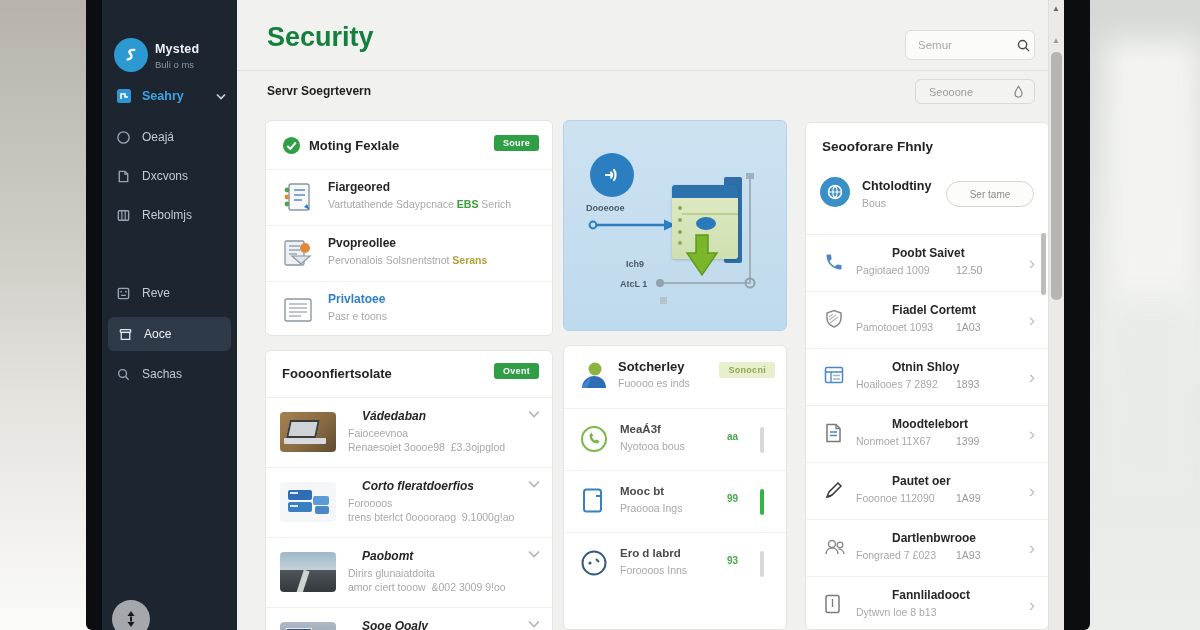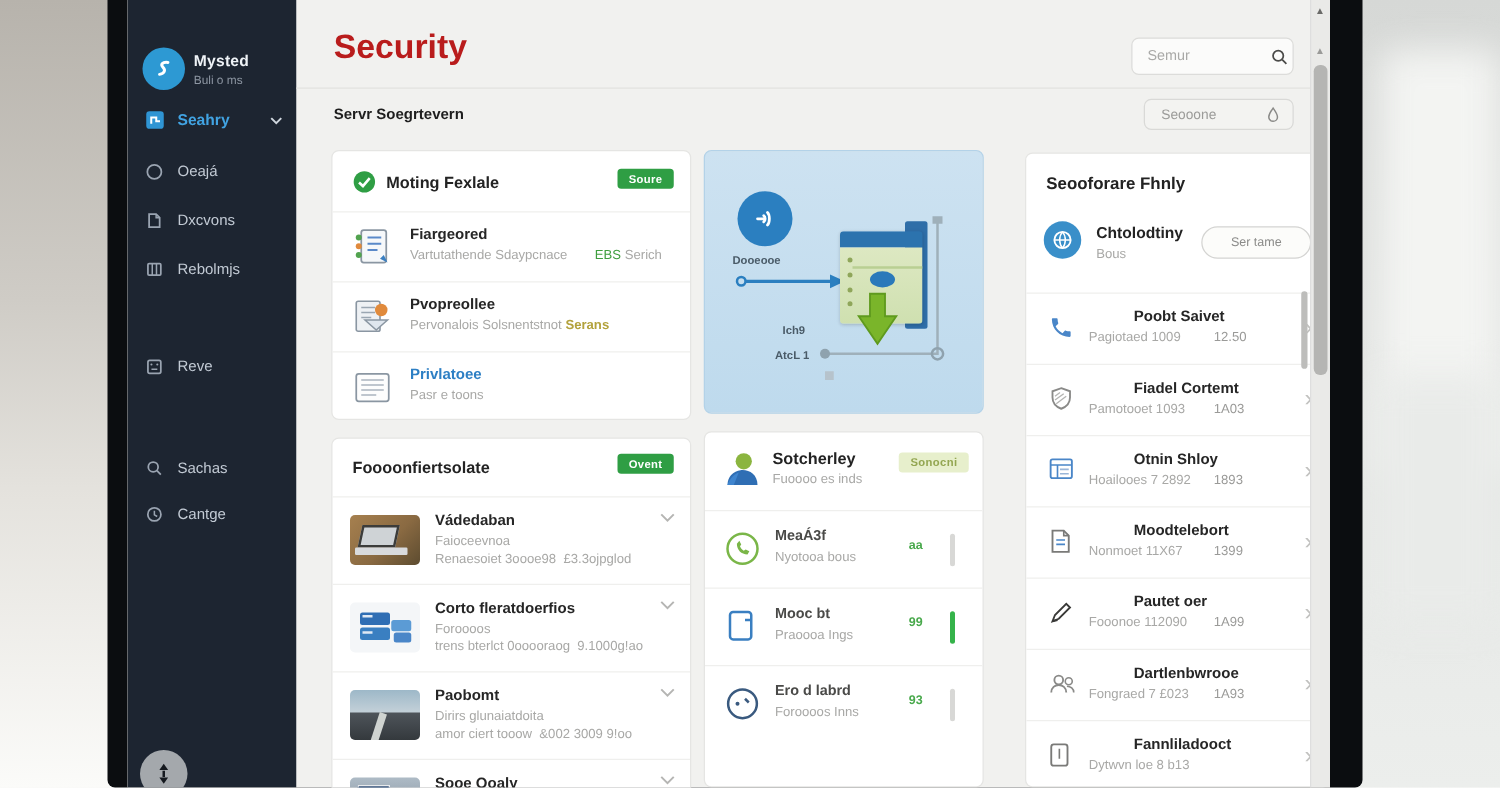--- a/index.html
+++ b/index.html
@@ -23,21 +23,21 @@
   .nav-primary { position:absolute; left:0; top:80px; width:135px; height:32px; display:flex; align-items:center; }
   .nav-primary .lbl { color:#41a3e2; font-size:12.5px; font-weight:bold; margin-left:10px; }
   .nav-item { position:absolute; left:0; width:135px; height:34px; display:flex; align-items:center; padding-left:14px; }
   .nav-item .lbl { color:#c2cad4; font-size:12px; font-weight:500; margin-left:11px; }
   .nav-item.active { left:6px; width:123px; background:#2f3a49; border-radius:6px; padding-left:10px; }
   .nav-item.active .lbl { color:#eef2f6; }
   .green-dot { display:inline-block; width:5px; height:5px; border-radius:50%; background:#39c46a; margin-left:3px; vertical-align:top; }
   .scroll-fab { position:absolute; left:10px; top:600px; width:38px; height:38px; border-radius:50%; background:#a4a8ac; display:flex; align-items:center; justify-content:center; }
 
   
-  .page-title { position:absolute; left:165px; top:22px; font-size:27px; font-weight:600; color:#b91c1c; }
+  .page-title { position:absolute; left:165px; top:22px; font-size:27px; font-weight:600; color:#15803d; }
   .search-box { position:absolute; left:803px; top:30px; width:130px; height:30px; background:#fbfbfa; border:1px solid #dcdcda; border-radius:6px; display:flex; align-items:center; }
   .search-box input { border:0; outline:0; background:transparent; width:96px; margin-left:12px; font-size:11.5px; color:#555; font-family:"Liberation Sans",sans-serif; }
   .search-box input::placeholder { color:#a9a9a7; }
   .hdr-divider { position:absolute; left:135px; top:70px; width:811px; height:1px; background:#e2e2e0; }
   .sub-title { position:absolute; left:165px; top:84px; font-size:12px; font-weight:bold; color:#1e1e1e; }
   .range-ctl { position:absolute; left:813px; top:79px; width:120px; height:25px; background:#f3f3f1; border:1px solid #d9d9d7; border-radius:6px; display:flex; align-items:center; justify-content:space-between; padding:0 10px 0 13px; }
   .range-ctl .lbl { font-size:11px; color:#9b9b99; }
 
   
   .card { position:absolute; background:#fff; border:1px solid #e5e5e3; border-radius:6px; overflow:hidden; }
@@ -45,27 +45,27 @@
   .badge.light { background:#e7efcc; color:#93a651;text-align:right; }
   .chev-r { color:#c2c2c0; font-size:19px; line-height:1; }
   .title-sm { font-size:12px; font-weight:bold; color:#262626; }
   .sub-sm { font-size:10.5px; color:#a8a8a6; }
 
   
   .c1row { position:absolute; left:0; width:306px; height:56px; border-top:1px solid #efefed; }
   .c1row .ic { position:absolute; left:14px; top:10px; width:36px; height:36px; }
   .c1row .t { position:absolute; left:62px; top:10px; }
   .c1row .s { position:absolute; left:62px; top:28px; white-space:nowrap; }
-  .hl-green { color:#3f9e3f; font-weight:normal;margin-left:19px; }
+  .hl-green { color:#3f9e3f; font-weight:bold; }
   .hl-olive { color:#b3a23c; font-weight:bold; }
 
   
   .c2row { position:absolute; left:0; width:286px; height:70px; border-top:1px solid #efefed; }
   .c2row .thumb { position:absolute; left:14px; top:14px; width:56px; height:40px; border-radius:4px; overflow:hidden; }
-  .c2row .t { position:absolute; left:82px; top:11px; }
+  .c2row .t { position:absolute; left:96px; top:11px;font-style:italic; }
   .c2row .s1 { position:absolute; left:82px; top:29px; }
   .c2row .s2 { position:absolute; left:82px; top:43px; white-space:nowrap; }
   .c2row .chev { position:absolute; right:12px; top:12px; }
 
   
   .blue-panel { position:absolute; left:461px; top:120px; width:224px; height:211px; background:linear-gradient(180deg,#cde2f1 0%,#bedaed 100%); border-radius:6px; border:1px solid #b3d2e8; }
   .mrow { position:absolute; left:0; width:222px; height:62px; border-top:1px solid #efefed; }
   .mrow .ic { position:absolute; left:16px; top:16px; }
   .mrow .t { position:absolute; left:56px; top:14px; font-size:11.5px; font-weight:600; color:#4a4a48; }
   .mrow .s { position:absolute; left:56px; top:31px; }
@@ -143,33 +143,33 @@
       <span class="lbl">Rebolmjs</span>
     </div>
     <div class="nav-item" style="top:276px;">
       <svg width="15" height="15" viewBox="0 0 16 16">
           <rect x="2.5" y="2.5" width="11" height="11" rx="1.5" stroke="#9aa4b1" stroke-width="1.5" fill="none"></rect>
           <path d="M5.5 6 h0.01 M10.5 6 h0.01" stroke="#9aa4b1" stroke-width="1.8" stroke-linecap="round"></path>
           <path d="M5.5 10 h5" stroke="#9aa4b1" stroke-width="1.4"></path>
         </svg>
       <span class="lbl">Reve</span>
     </div>
+    <div class="nav-item active" style="top:317px;">
+      <svg width="15" height="15" viewBox="0 0 16 16">
+          <rect x="2.5" y="2.8" width="11" height="3" rx="0.8" stroke="#dfe5ec" stroke-width="1.4" fill="none"></rect>
+          <rect x="3.5" y="5.8" width="9" height="7.4" stroke="#dfe5ec" stroke-width="1.4" fill="none"></rect>
+        </svg>
+      <span class="lbl">Aoce</span>
+    </div>
     <div class="nav-item" style="top:357px;">
       <svg width="15" height="15" viewBox="0 0 16 16">
           <circle cx="7" cy="7" r="4.2" stroke="#9aa4b1" stroke-width="1.5" fill="none"></circle>
           <path d="M10.2 10.2 L13.5 13.5" stroke="#9aa4b1" stroke-width="1.5"></path>
         </svg>
       <span class="lbl">Sachas</span>
-    </div>
-    <div class="nav-item" style="top:394px;">
-      <svg width="15" height="15" viewBox="0 0 16 16">
-          <circle cx="8" cy="8" r="5.6" stroke="#9aa4b1" stroke-width="1.5" fill="none"></circle>
-          <path d="M8 5 v3.4 l2.4 1.4" stroke="#9aa4b1" stroke-width="1.3" fill="none"></path>
-        </svg>
-      <span class="lbl">Cantge</span>
     </div>
 
     <div class="scroll-fab">
       <svg width="14" height="18" viewBox="0 0 14 18">
           <path d="M7 1 L10.5 6 H3.5 Z" fill="#15191f"></path>
           <path d="M7 17 L3.5 12 H10.5 Z" fill="#15191f"></path>
           <path d="M7 6.5 v5" stroke="#15191f" stroke-width="2"></path>
         </svg>
     </div>
   </div>
@@ -370,21 +370,21 @@
           <circle cx="10" cy="14" r="1.6" fill="#3a5a7f"></circle>
           <path d="M16 10 l3 3" stroke="#3a5a7f" stroke-width="2"></path>
         </svg>
       <div class="t">Ero d labrd</div>
       <div class="s sub-sm">Foroooos Inns</div>
       <div class="val">93</div>
       <div class="bar" style="background:#d8d8d6;"></div>
     </div>
   </div>
 
-  <div class="card" style="left:718px; top:122px; width:244px; height:508px;">
+  <div class="card" style="left:703px; top:122px; width:244px; height:508px;">
     <div class="abs" style="left:16px;top:16px;font-size:13.5px;font-weight:bold;color:#232323;">Seooforare Fhnly</div>
 
     <div class="abs" style="left:14px;top:54px;width:30px;height:30px;border-radius:50%;background:#3a8fc9;display:flex;align-items:center;justify-content:center;">
       <svg width="18" height="18" viewBox="0 0 18 18">
           <circle cx="9" cy="9" r="6.5" stroke="#fff" stroke-width="1.5" fill="none"></circle>
           <path d="M2.5 9 h13 M9 2.5 c3 3.5 3 9.5 0 13 M9 2.5 c-3 3.5 -3 9.5 0 13" stroke="#fff" stroke-width="1.2" fill="none"></path>
         </svg>
     </div>
     <div class="abs" style="left:56px;top:56px;font-size:12.5px;font-weight:bold;color:#232323;">Chtolodtiny</div>
     <div class="abs sub-sm" style="left:56px;top:74px;">Bous</div>

